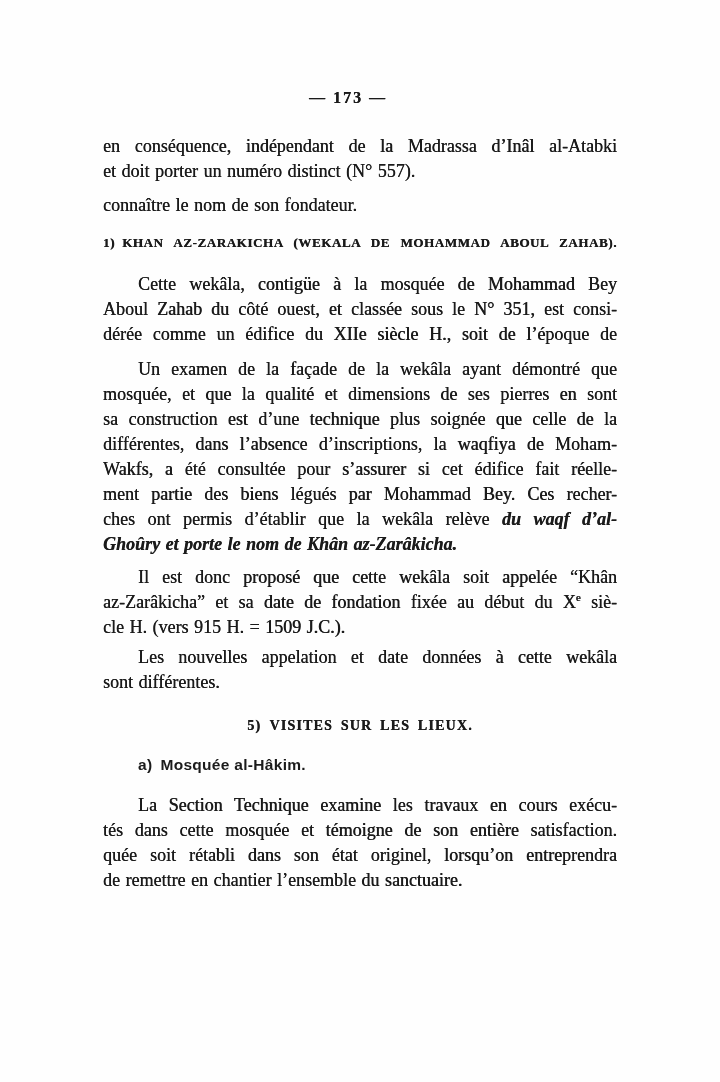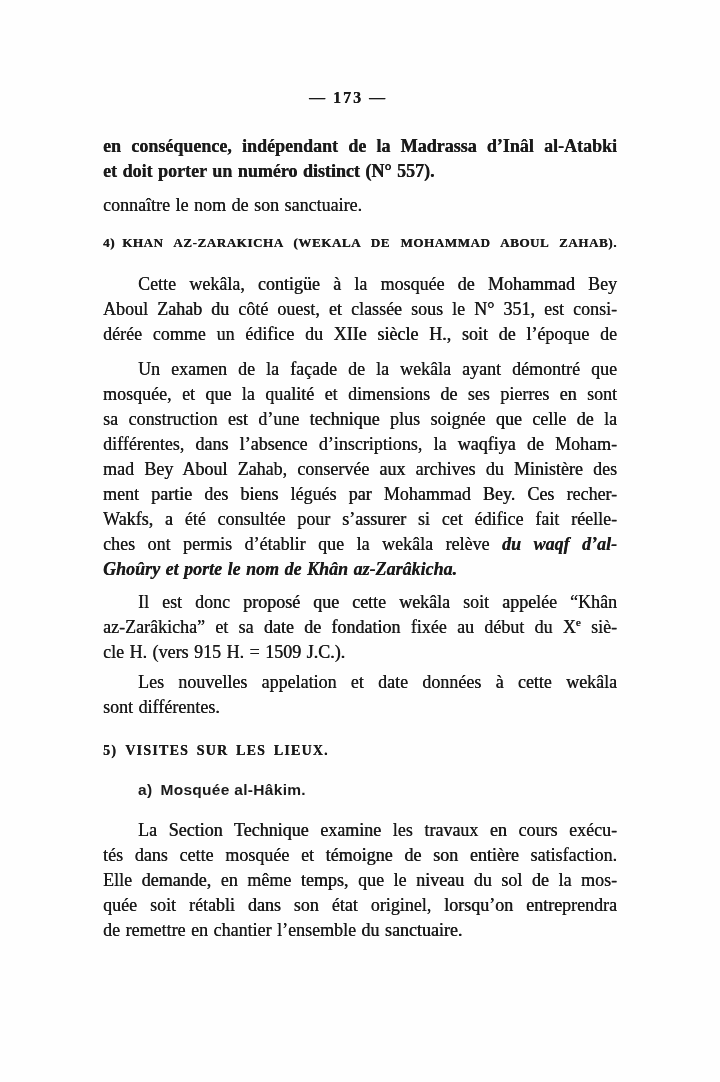--- a/index.html
+++ b/index.html
@@ -60,91 +60,89 @@
     font-weight: bold;
     line-height: 18px;
     letter-spacing: 0.6px;
     word-spacing: 3px;
     text-align: justify;
     text-align-last: justify;
     text-shadow: 0.3px 0 currentColor;
   }
   .h5 {
     margin-top: 22px;
-    text-align: left;
+    text-align: center;
     font-size: 14px;
     font-weight: bold;
     letter-spacing: 1.2px;
     word-spacing: 3px;
     line-height: 18px;
     text-shadow: 0.3px 0 currentColor;
   }
   .ha {
     margin-top: 20px;
     padding-left: 35px;
     font-family: "Liberation Sans", sans-serif;
     font-size: 15.5px;
     font-weight: bold;
     line-height: 20px;
     letter-spacing: 0.3px;
   }
   
-  .p1 { margin-top: 26px; font-weight: bold; }
+  .p1 { margin-top: 26px; }
   .p2 { margin-top: 9px; }
   .p3 { margin-top: 20px; }
   .p4 { margin-top: 10px; }
   .p5 { margin-top: 8px; }
   .p6 { margin-top: 5px; }
   .p7 { margin-top: 18px; }
 </style>
 </head>
 <body>
 
 <div class="page">
   <div class="pagenum">— 173 —</div>
 
   <div class="measure para p1">
       <div class="line"><span>en conséquence, indépendant de la Madrassa d’Inâl al-Atabki</span></div>
       <div class="line last"><span>et doit porter un numéro distinct (N° 557).</span></div>
     </div>
   <div class="measure para p2">
-      <div class="line last"><span>connaître le nom de son sanctuaire.</span></div>
+      <div class="line last"><span>connaître le nom de son fondateur.</span></div>
     </div>
 
-  <div class="measure h4">4) KHAN AZ-ZARAKICHA (WEKALA DE MOHAMMAD ABOUL ZAHAB).</div>
+  <div class="measure h4">1) KHAN AZ-ZARAKICHA (WEKALA DE MOHAMMAD ABOUL ZAHAB).</div>
 
   <div class="measure para p3">
       <div class="line indent"><span>Cette wekâla, contigüe à la mosquée de Mohammad Bey</span></div>
       <div class="line"><span>Aboul Zahab du côté ouest, et classée sous le N° 351, est consi-</span></div>
       <div class="line"><span>dérée comme un édifice du XIIe siècle H., soit de l’époque de</span></div>
     </div>
   <div class="measure para p4">
       <div class="line indent"><span>Un examen de la façade de la wekâla ayant démontré que</span></div>
       <div class="line"><span>mosquée, et que la qualité et dimensions de ses pierres en sont</span></div>
       <div class="line"><span>sa construction est d’une technique plus soignée que celle de la</span></div>
       <div class="line"><span>différentes, dans l’absence d’inscriptions, la waqfiya de Moham-</span></div>
-      <div class="line"><span>mad Bey Aboul Zahab, conservée aux archives du Ministère des</span></div>
+      <div class="line"><span>Wakfs, a été consultée pour s’assurer si cet édifice fait réelle-</span></div>
       <div class="line"><span>ment partie des biens légués par Mohammad Bey. Ces recher-</span></div>
-      <div class="line"><span>Wakfs, a été consultée pour s’assurer si cet édifice fait réelle-</span></div>
       <div class="line"><span>ches ont permis d’établir que la wekâla relève </span><span class="em">du waqf d’al-</span></div>
       <div class="line last"><span class="em">Ghoûry et porte le nom de Khân az-Zarâkicha.</span></div>
     </div>
   <div class="measure para p5">
       <div class="line indent"><span>Il est donc proposé que cette wekâla soit appelée “Khân</span></div>
       <div class="line"><span>az-Zarâkicha” et sa date de fondation fixée au début du X</span><span class="sup">e</span><span> siè-</span></div>
       <div class="line last"><span>cle H. (vers 915 H. = 1509 J.C.).</span></div>
     </div>
   <div class="measure para p6">
       <div class="line indent"><span>Les nouvelles appelation et date données à cette wekâla</span></div>
       <div class="line last"><span>sont différentes.</span></div>
     </div>
 
   <div class="measure h5">5) VISITES SUR LES LIEUX.</div>
   <div class="measure ha">a) Mosquée al-Hâkim.</div>
 
   <div class="measure para p7">
       <div class="line indent"><span>La Section Technique examine les travaux en cours exécu-</span></div>
       <div class="line"><span>tés dans cette mosquée et témoigne de son entière satisfaction.</span></div>
-      <div class="line"><span>Elle demande, en même temps, que le niveau du sol de la mos-</span></div>
       <div class="line"><span>quée soit rétabli dans son état originel, lorsqu’on entreprendra</span></div>
       <div class="line last"><span>de remettre en chantier l’ensemble du sanctuaire.</span></div>
     </div>
 </div>
 
 </body></html>

